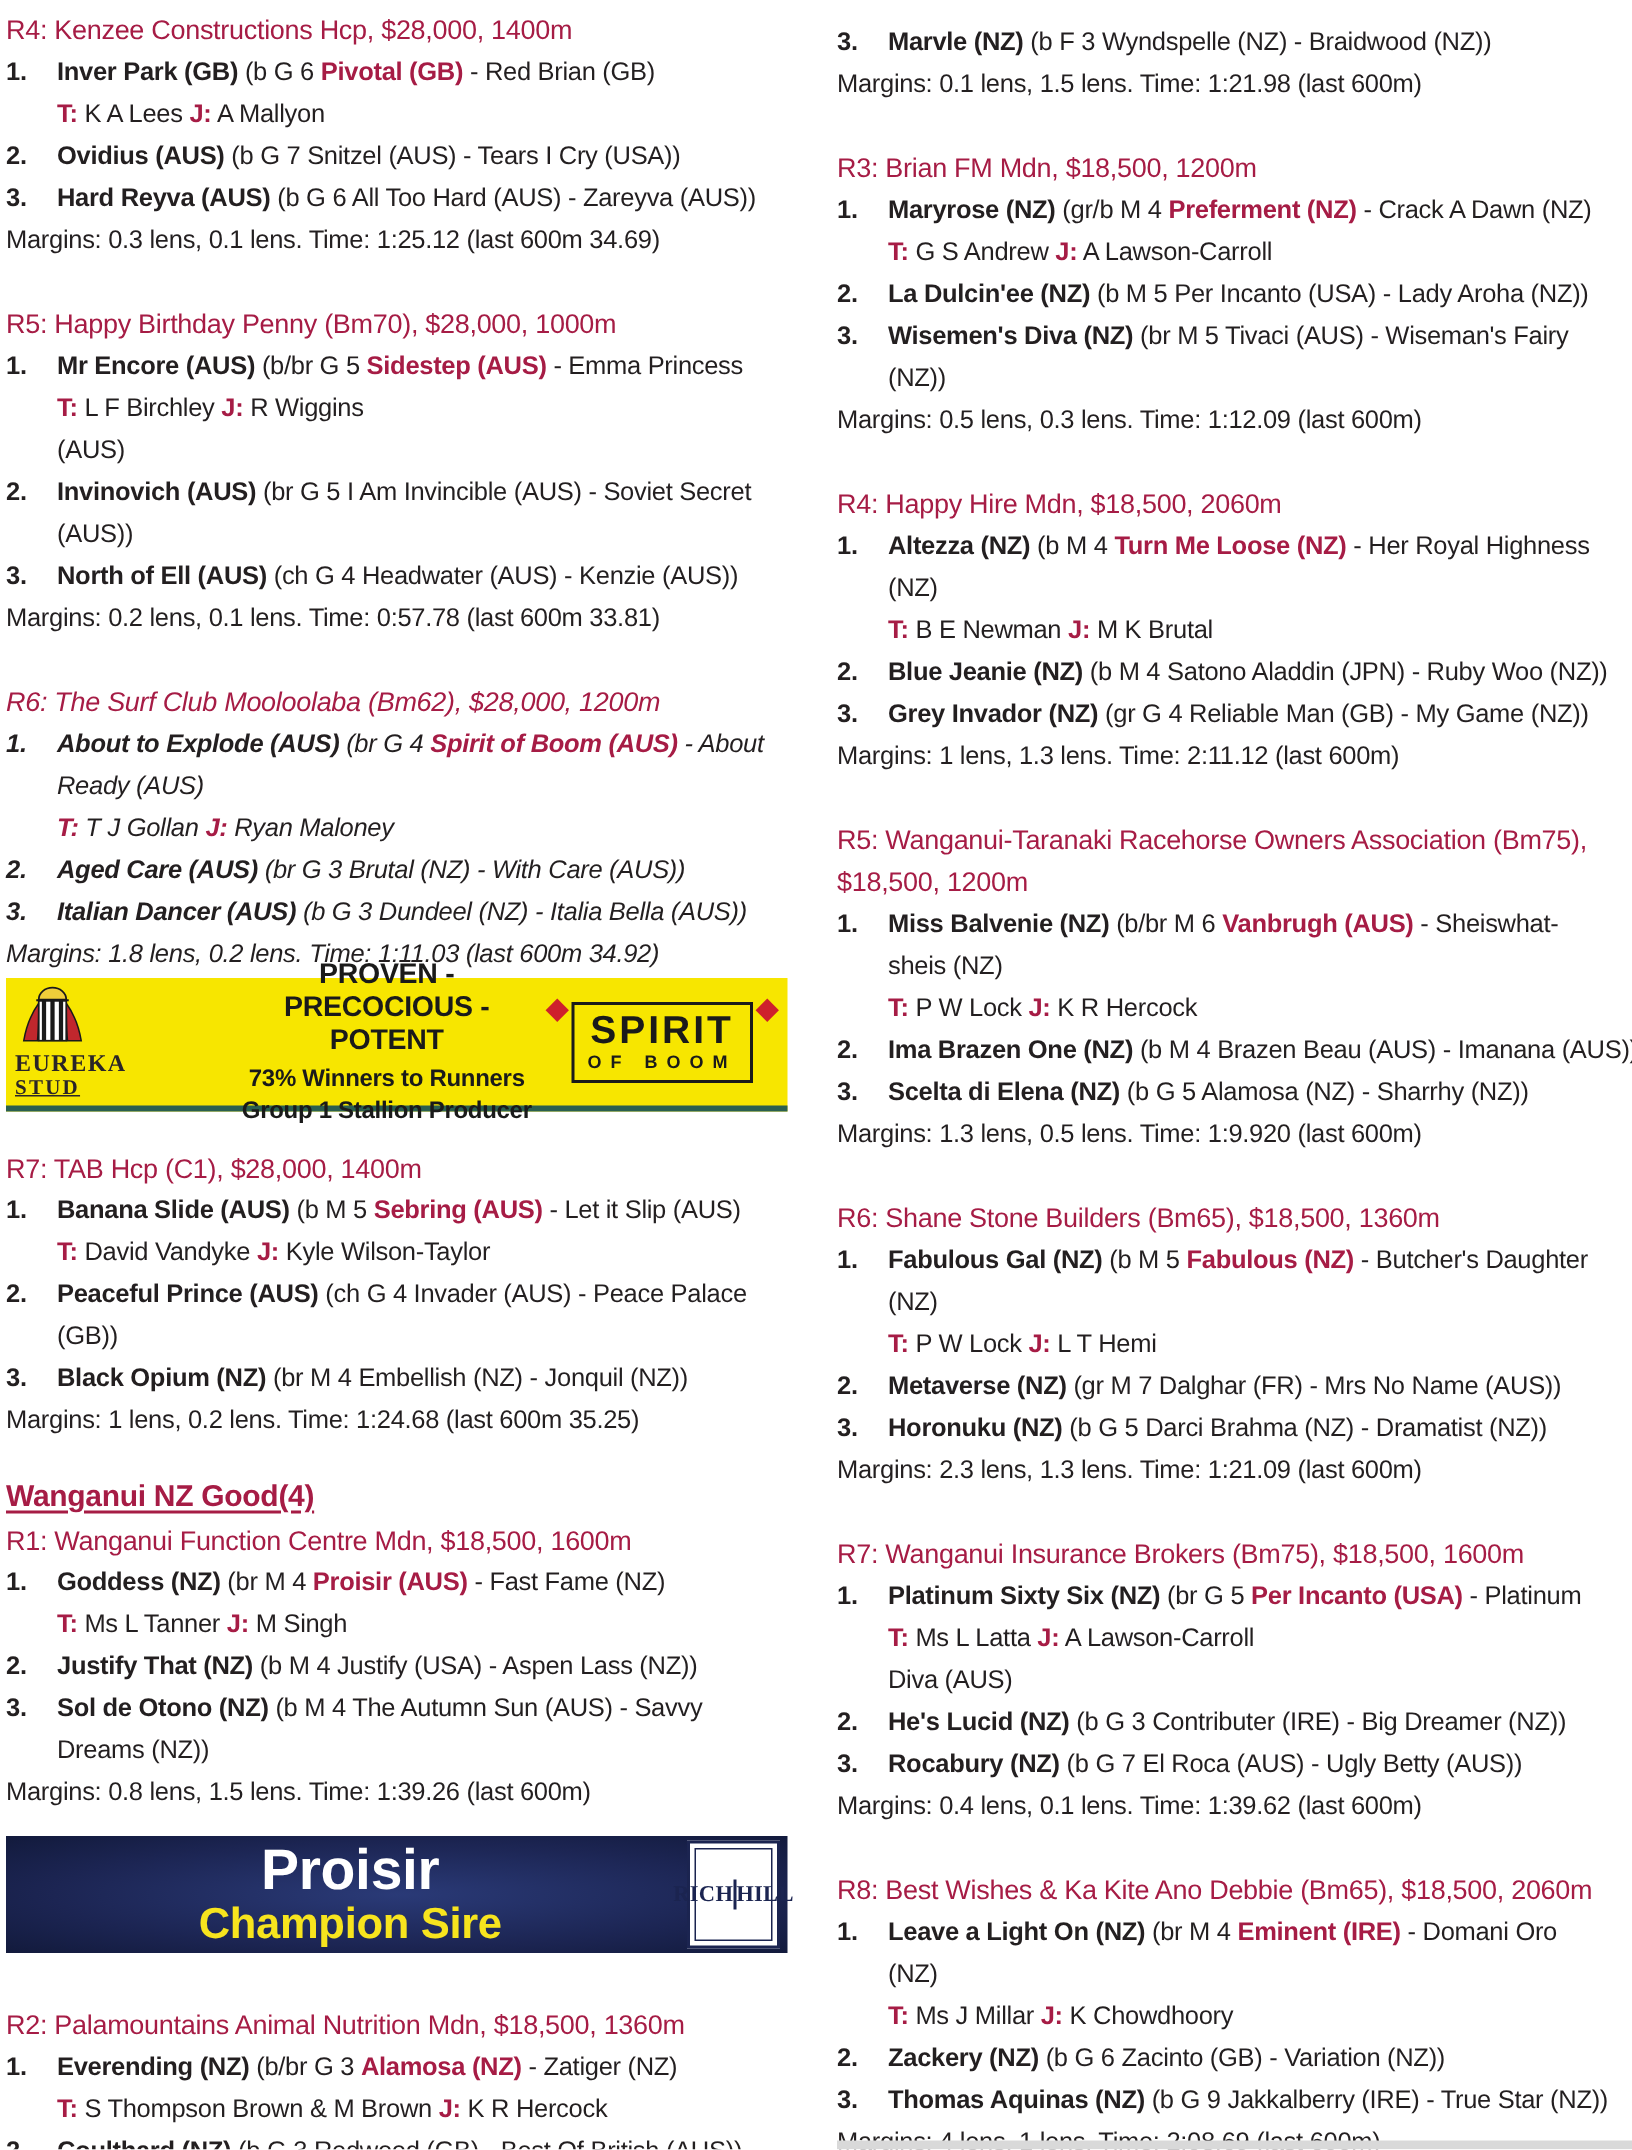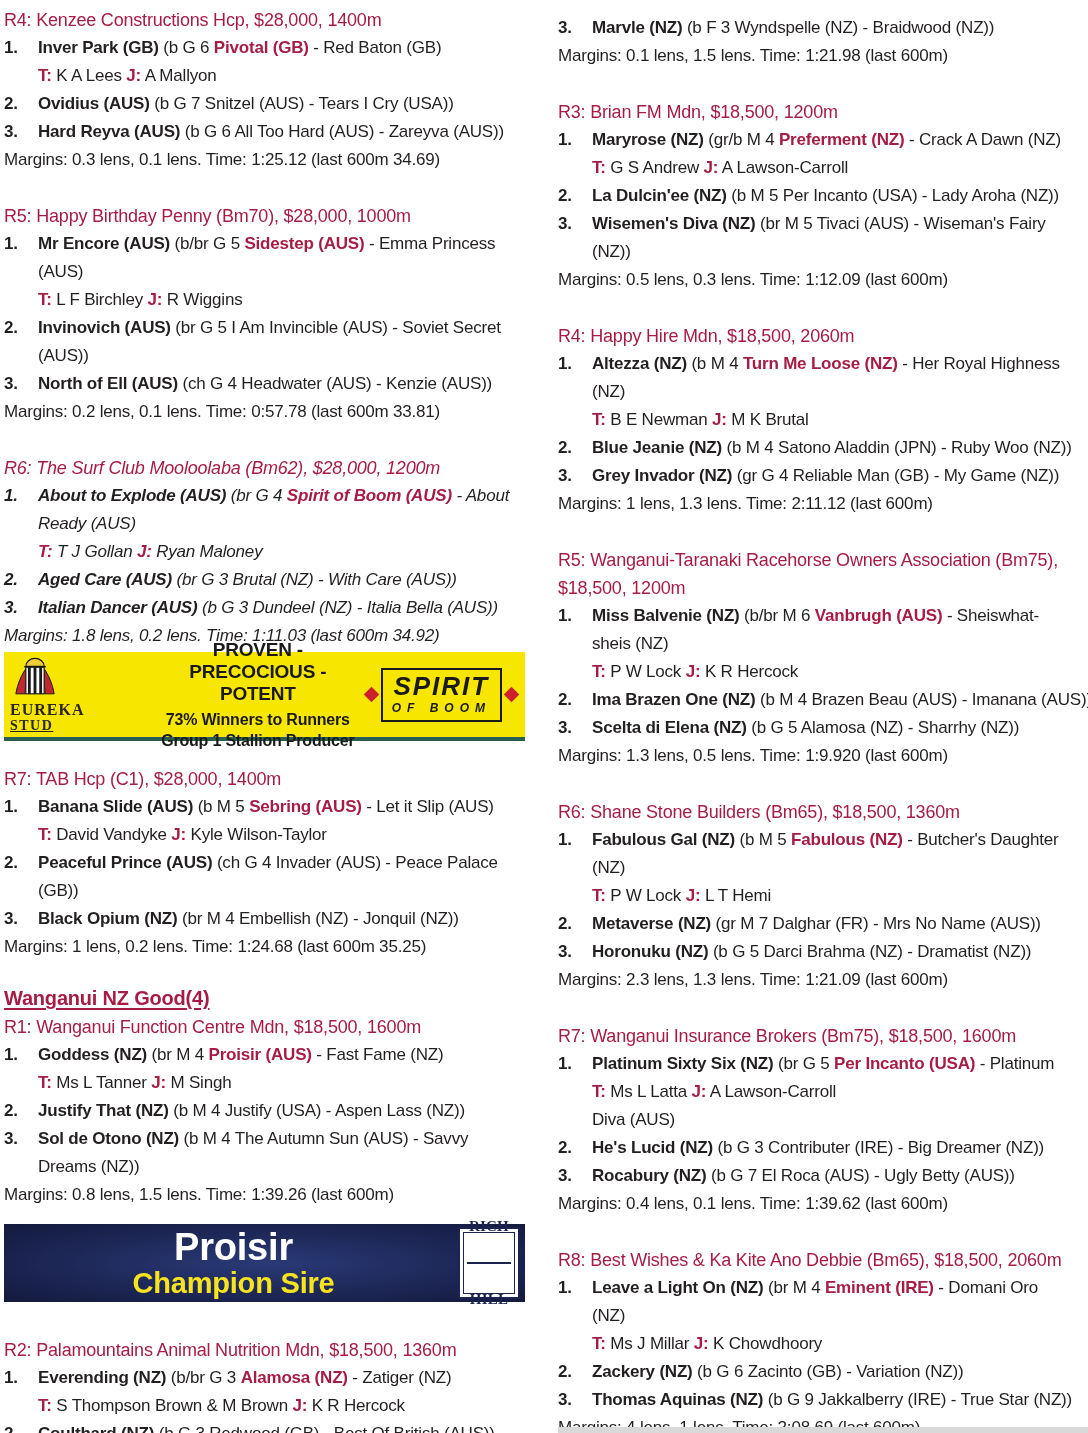--- a/index.html
+++ b/index.html
@@ -46,61 +46,61 @@
     border-bottom:4px solid var(--green);
     display:flex;align-items:center;padding:0 6px;margin-bottom:24px;
   }
   .eureka{width:140px;display:flex;flex-direction:column;line-height:1;}
   .eureka svg{display:block;margin-bottom:2px;}
   .eu1{font-family:"Liberation Serif","DejaVu Serif",serif;font-weight:700;font-size:16px;letter-spacing:1px;color:#2A2527;}
   .eu2{font-family:"Liberation Serif","DejaVu Serif",serif;font-weight:700;font-size:14px;letter-spacing:1.5px;color:#2A2527;margin-top:1px;text-decoration:underline;}
   .spirit-center{flex:1;text-align:center;color:#1a1a1a;}
   .sp-head{font-weight:700;font-size:19px;letter-spacing:-0.2px;margin-bottom:4px;}
   .sp-sub{font-weight:700;font-size:16px;line-height:21px;}
-  .sob-wrap{display:flex;align-items:center;margin-right:2px;font-style:italic;}
+  .sob-wrap{display:flex;margin-right:2px;}
   .diamond{width:11px;height:11px;background:var(--adred);transform:rotate(45deg);flex:0 0 auto;}
   .sob-box{border:2.5px solid #1a1a1a;padding:3px 9px 5px 9px;text-align:center;margin:0 4px;background:var(--yellow);}
   .sob1{font-weight:700;font-size:26px;line-height:27px;letter-spacing:2px;color:#1a1a1a;}
   .sob2{font-weight:600;font-size:12px;letter-spacing:6px;color:#1a1a1a;margin-top:1px;}
   
   .ad-proisir{
     width:521px;height:78px;margin-bottom:34px;
     background:radial-gradient(ellipse at 50% 50%, #2A3A77 0%, var(--navy) 62%, #121A3C 100%);
     display:flex;align-items:center;padding:0 5px;
   }
   .pr-text{flex:1;text-align:center;line-height:1.05;}
   .pr1{color:#fff;font-weight:700;font-size:38px;}
   .pr2{color:var(--adred);font-weight:700;font-size:29px;}
   .pr2{color:#F7E41E;}
   .rh-box{width:62px;height:72px;background:#fff;border:2px solid var(--navytxt);padding:3px;flex:0 0 auto;}
-  .rh-inner{width:100%;height:100%;border:1px solid var(--navytxt);display:flex;flex-direction:column;align-items:center;justify-content:center;gap:26px;}
+  .rh-inner{width:100%;height:100%;border:1px solid var(--navytxt);display:flex;flex-direction:row;align-items:center;justify-content:center;}
   .rh1,.rh2{font-family:"Liberation Serif","DejaVu Serif",serif;font-weight:700;font-size:15px;color:var(--navytxt);line-height:15px;letter-spacing:0.2px;}
   .rh-wave{display:block;margin:2px 0;border:1px solid var(--navytxt);}
   
   .partial-banner{position:absolute;left:558px;right:0;top:1427px;height:6px;background:var(--grey);}
 </style>
 </head>
 <body>
 
 <div class="page">
 
   <div class="col col-left">
     <div class="race">
         <div class="ln h">R4: Kenzee Constructions Hcp, $28,000, 1400m</div>
-        <div class="ln e"><span class="num">1.</span><span class="sg-b">Inver Park (GB)</span><span class="sg-p"> (b G 6 </span><span class="sg-s">Pivotal (GB)</span><span class="sg-p"> - Red Baton (GB)</span></div>
+        <div class="ln e"><span class="num">1.</span><span class="sg-b">Inver Park (GB)</span><span class="sg-p"> (b G 6 </span><span class="sg-s">Pivotal (GB)</span><span class="sg-p"> - Red Brian (GB)</span></div>
         <div class="ln tj"><span class="sg-r">T:</span><span class="sg-p"> K A Lees </span><span class="sg-r">J:</span><span class="sg-p"> A Mallyon</span></div>
         <div class="ln e"><span class="num">2.</span><span class="sg-b">Ovidius (AUS)</span><span class="sg-p"> (b G 7 Snitzel (AUS) - Tears I Cry (USA))</span></div>
         <div class="ln e"><span class="num">3.</span><span class="sg-b">Hard Reyva (AUS)</span><span class="sg-p"> (b G 6 All Too Hard (AUS) - Zareyva (AUS))</span></div>
         <div class="ln m">Margins: 0.3 lens, 0.1 lens. Time: 1:25.12 (last 600m 34.69)</div>
       </div>
     <div class="race">
         <div class="ln h">R5: Happy Birthday Penny (Bm70), $28,000, 1000m</div>
         <div class="ln e"><span class="num">1.</span><span class="sg-b">Mr Encore (AUS)</span><span class="sg-p"> (b/br G 5 </span><span class="sg-s">Sidestep (AUS)</span><span class="sg-p"> - Emma Princess</span></div>
+        <div class="ln tj"><span class="sg-r">T:</span><span class="sg-p"> L F Birchley </span><span class="sg-r">J:</span><span class="sg-p"> R Wiggins</span></div>
         <div class="ln c"><span class="sg-p">(AUS)</span></div>
-        <div class="ln tj"><span class="sg-r">T:</span><span class="sg-p"> L F Birchley </span><span class="sg-r">J:</span><span class="sg-p"> R Wiggins</span></div>
         <div class="ln e"><span class="num">2.</span><span class="sg-b">Invinovich (AUS)</span><span class="sg-p"> (br G 5 I Am Invincible (AUS) - Soviet Secret</span></div>
         <div class="ln c"><span class="sg-p">(AUS))</span></div>
         <div class="ln e"><span class="num">3.</span><span class="sg-b">North of Ell (AUS)</span><span class="sg-p"> (ch G 4 Headwater (AUS) - Kenzie (AUS))</span></div>
         <div class="ln m">Margins: 0.2 lens, 0.1 lens. Time: 0:57.78 (last 600m 33.81)</div>
       </div>
     <div class="race mb2">
         <div class="ln h">R6: The Surf Club Mooloolaba (Bm62), $28,000, 1200m</div>
         <div class="ln e"><span class="num">1.</span><span class="sg-b">About to Explode (AUS)</span><span class="sg-p"> (br G 4 </span><span class="sg-s">Spirit of Boom (AUS)</span><span class="sg-p"> - About</span></div>
         <div class="ln c"><span class="sg-p">Ready (AUS)</span></div>
         <div class="ln tj"><span class="sg-r">T:</span><span class="sg-p"> T J Gollan </span><span class="sg-r">J:</span><span class="sg-p"> Ryan Maloney</span></div>

